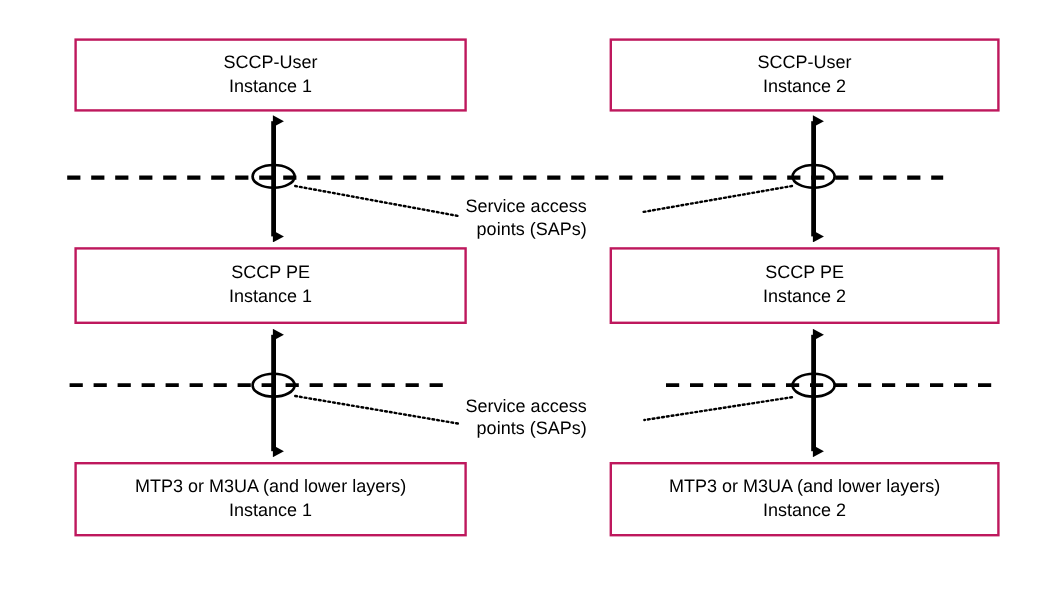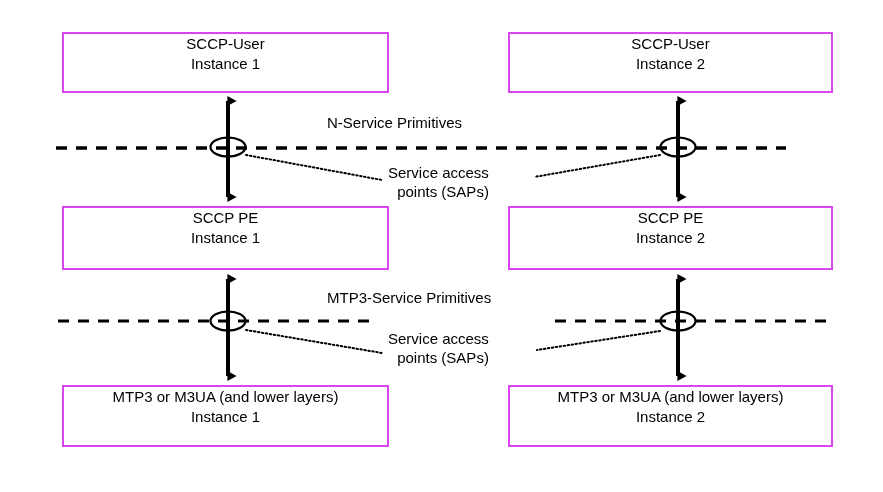--- a/index.html
+++ b/index.html
@@ -21,26 +21,26 @@
   #svg-layer {
     position: absolute;
     left: 0;
     top: 0;
     width: 883px;
     height: 492px;
   }
   .node-box {
     position: absolute;
     box-sizing: border-box;
-    border: 2px solid #d946ef;
+    border: 2px solid #be185d;
     background: #ffffff;
     display: flex;
     flex-direction: column;
     align-items: center;
-    justify-content: flex-start;
+    justify-content: center;
     line-height: 1.32;
     font-size: 15px;
     color: #000000;
     white-space: nowrap;
   }
   .node-box .line1, .node-box .line2 {
     display: block;
     text-align: center;
   }
   .edge-label {
@@ -122,23 +122,21 @@
   <div class="node-box" style="left:62px; top:385px; width:327px; height:62px;">
     <span class="line1">MTP3 or M3UA (and lower layers)</span>
     <span class="line2">Instance 1</span>
   </div>
 
   <div class="node-box" style="left:508px; top:385px; width:325px; height:62px;">
     <span class="line1">MTP3 or M3UA (and lower layers)</span>
     <span class="line2">Instance 2</span>
   </div>
 
-  <div class="edge-label" style="left:327px; top:113px;">N-Service Primitives</div>
 
-  <div class="edge-label" style="left:327px; top:288px;">MTP3-Service Primitives</div>
 
   <div class="sap-label" style="left:388px; top:163px;">
     <span>Service access</span><br>
     <span>points (SAPs)</span>
   </div>
 
   <div class="sap-label" style="left:388px; top:329px;">
     <span>Service access</span><br>
     <span>points (SAPs)</span>
   </div>

